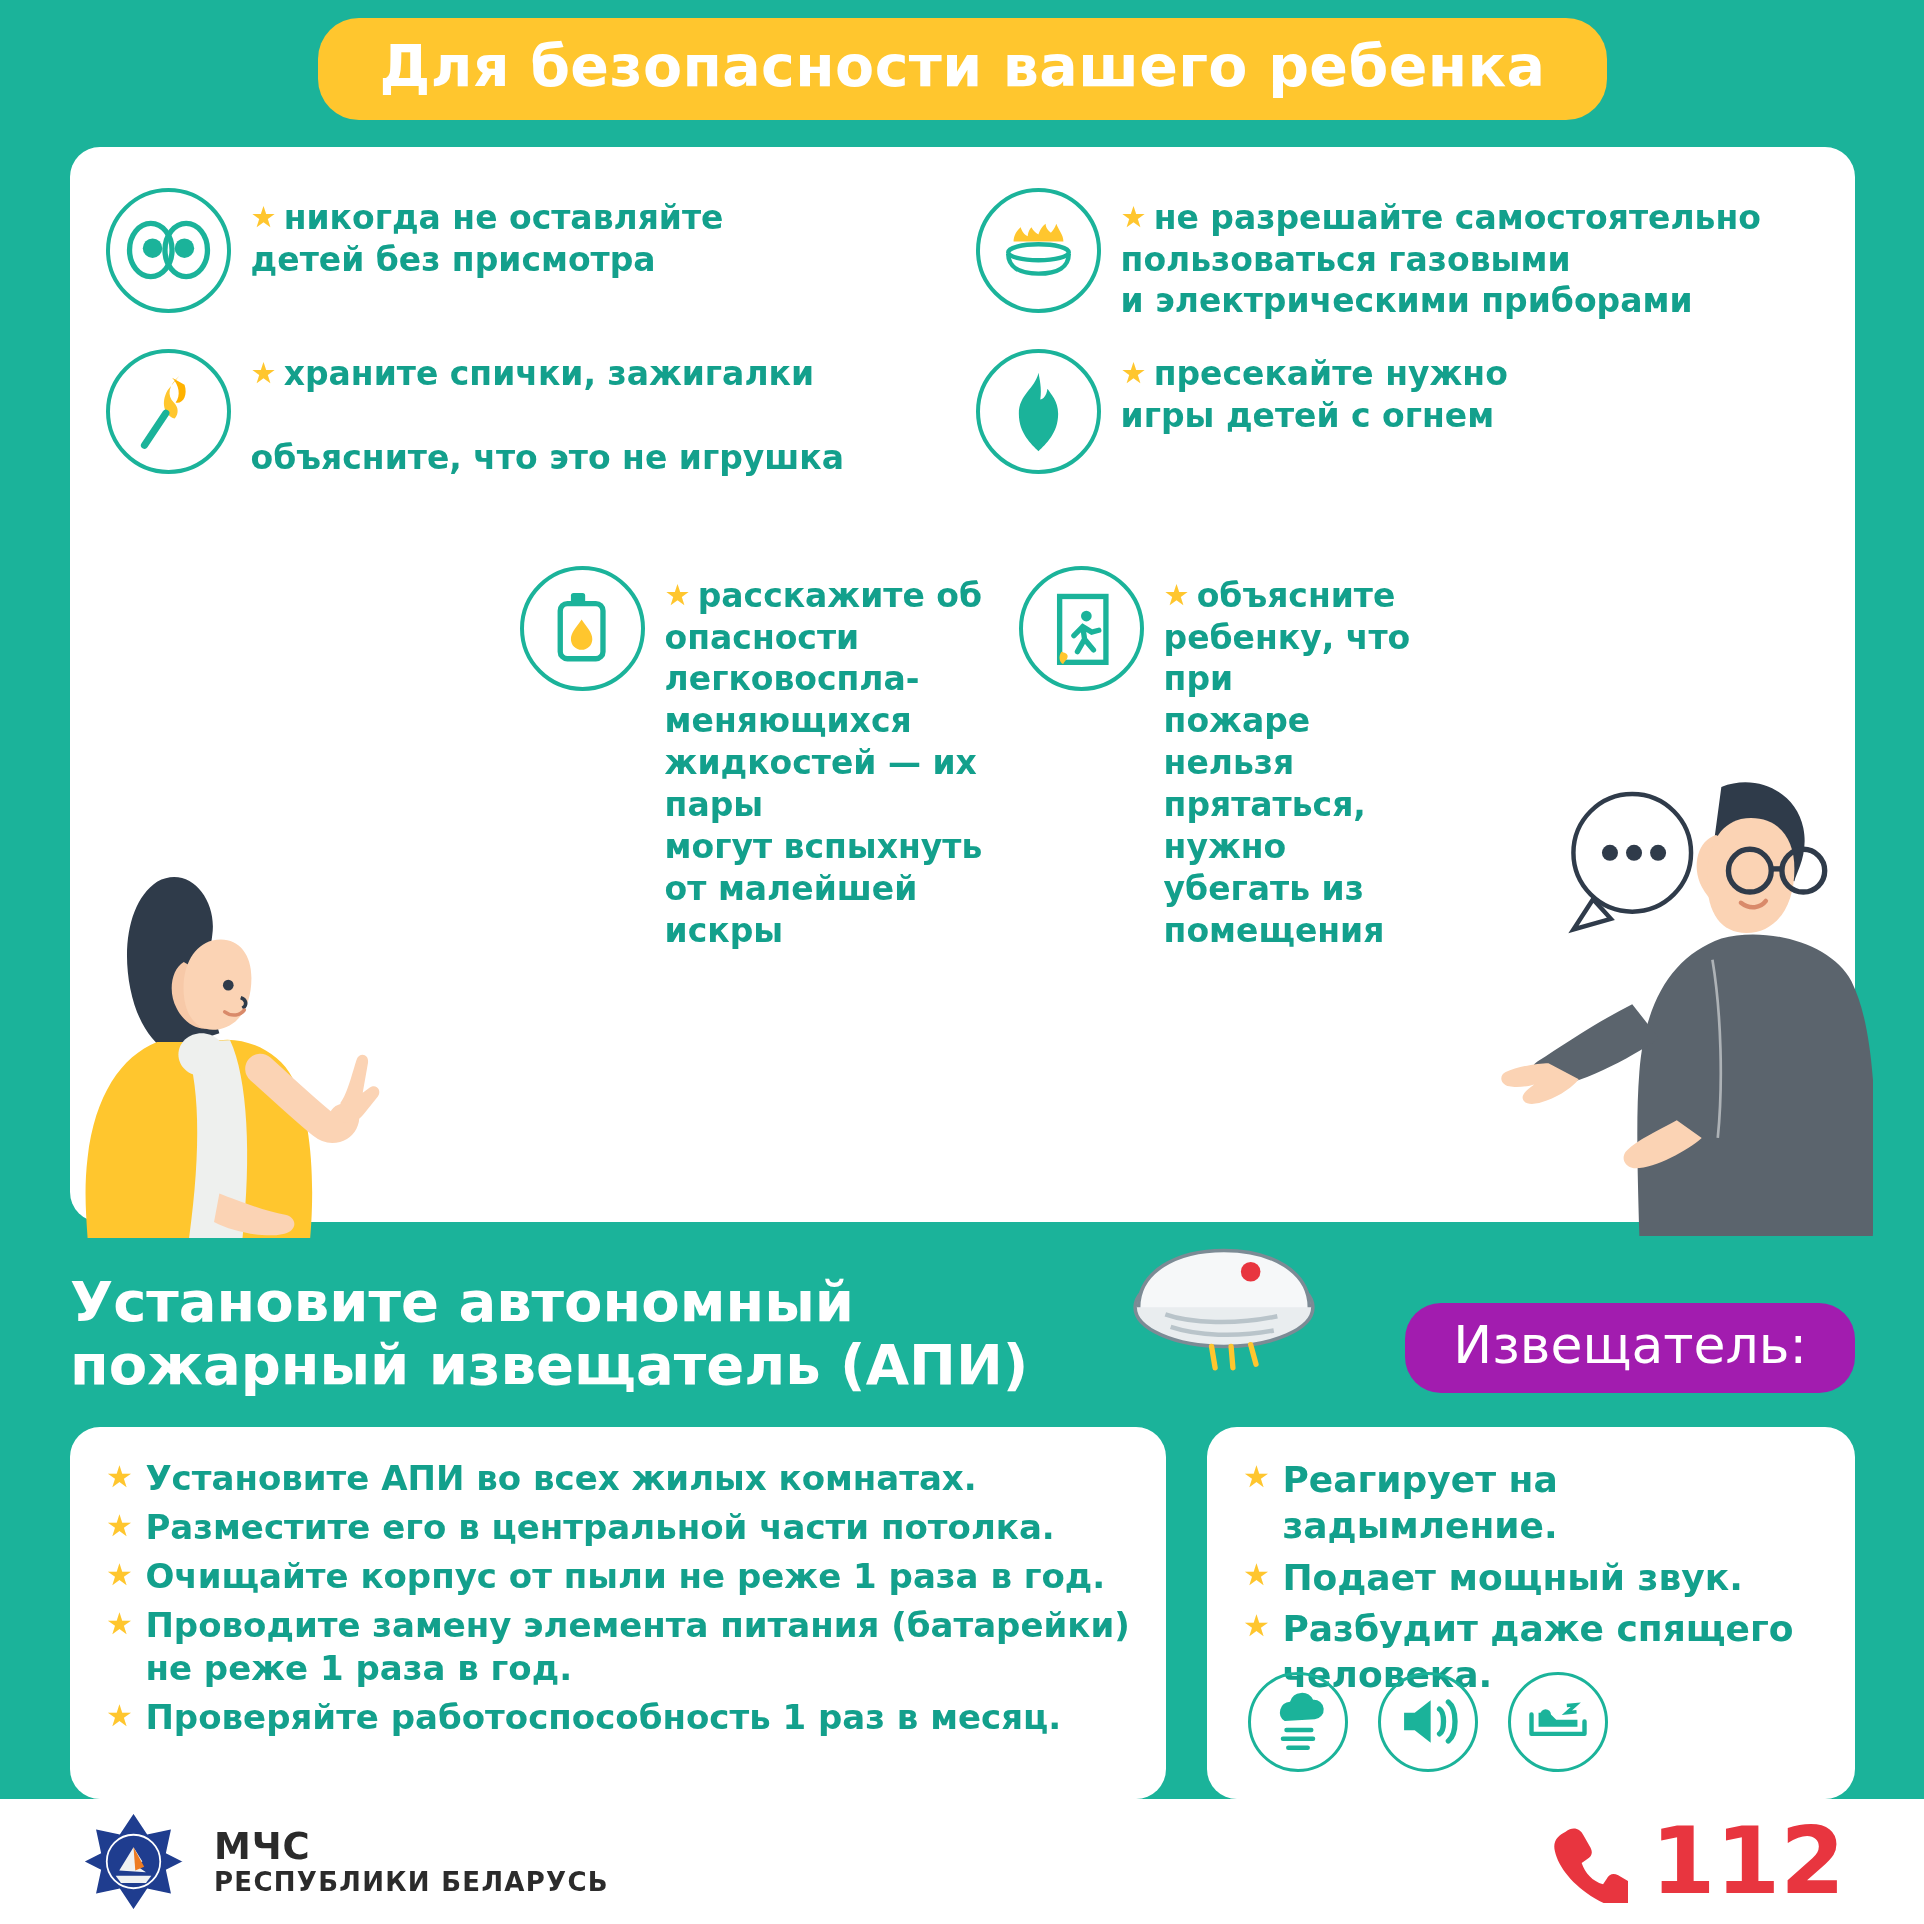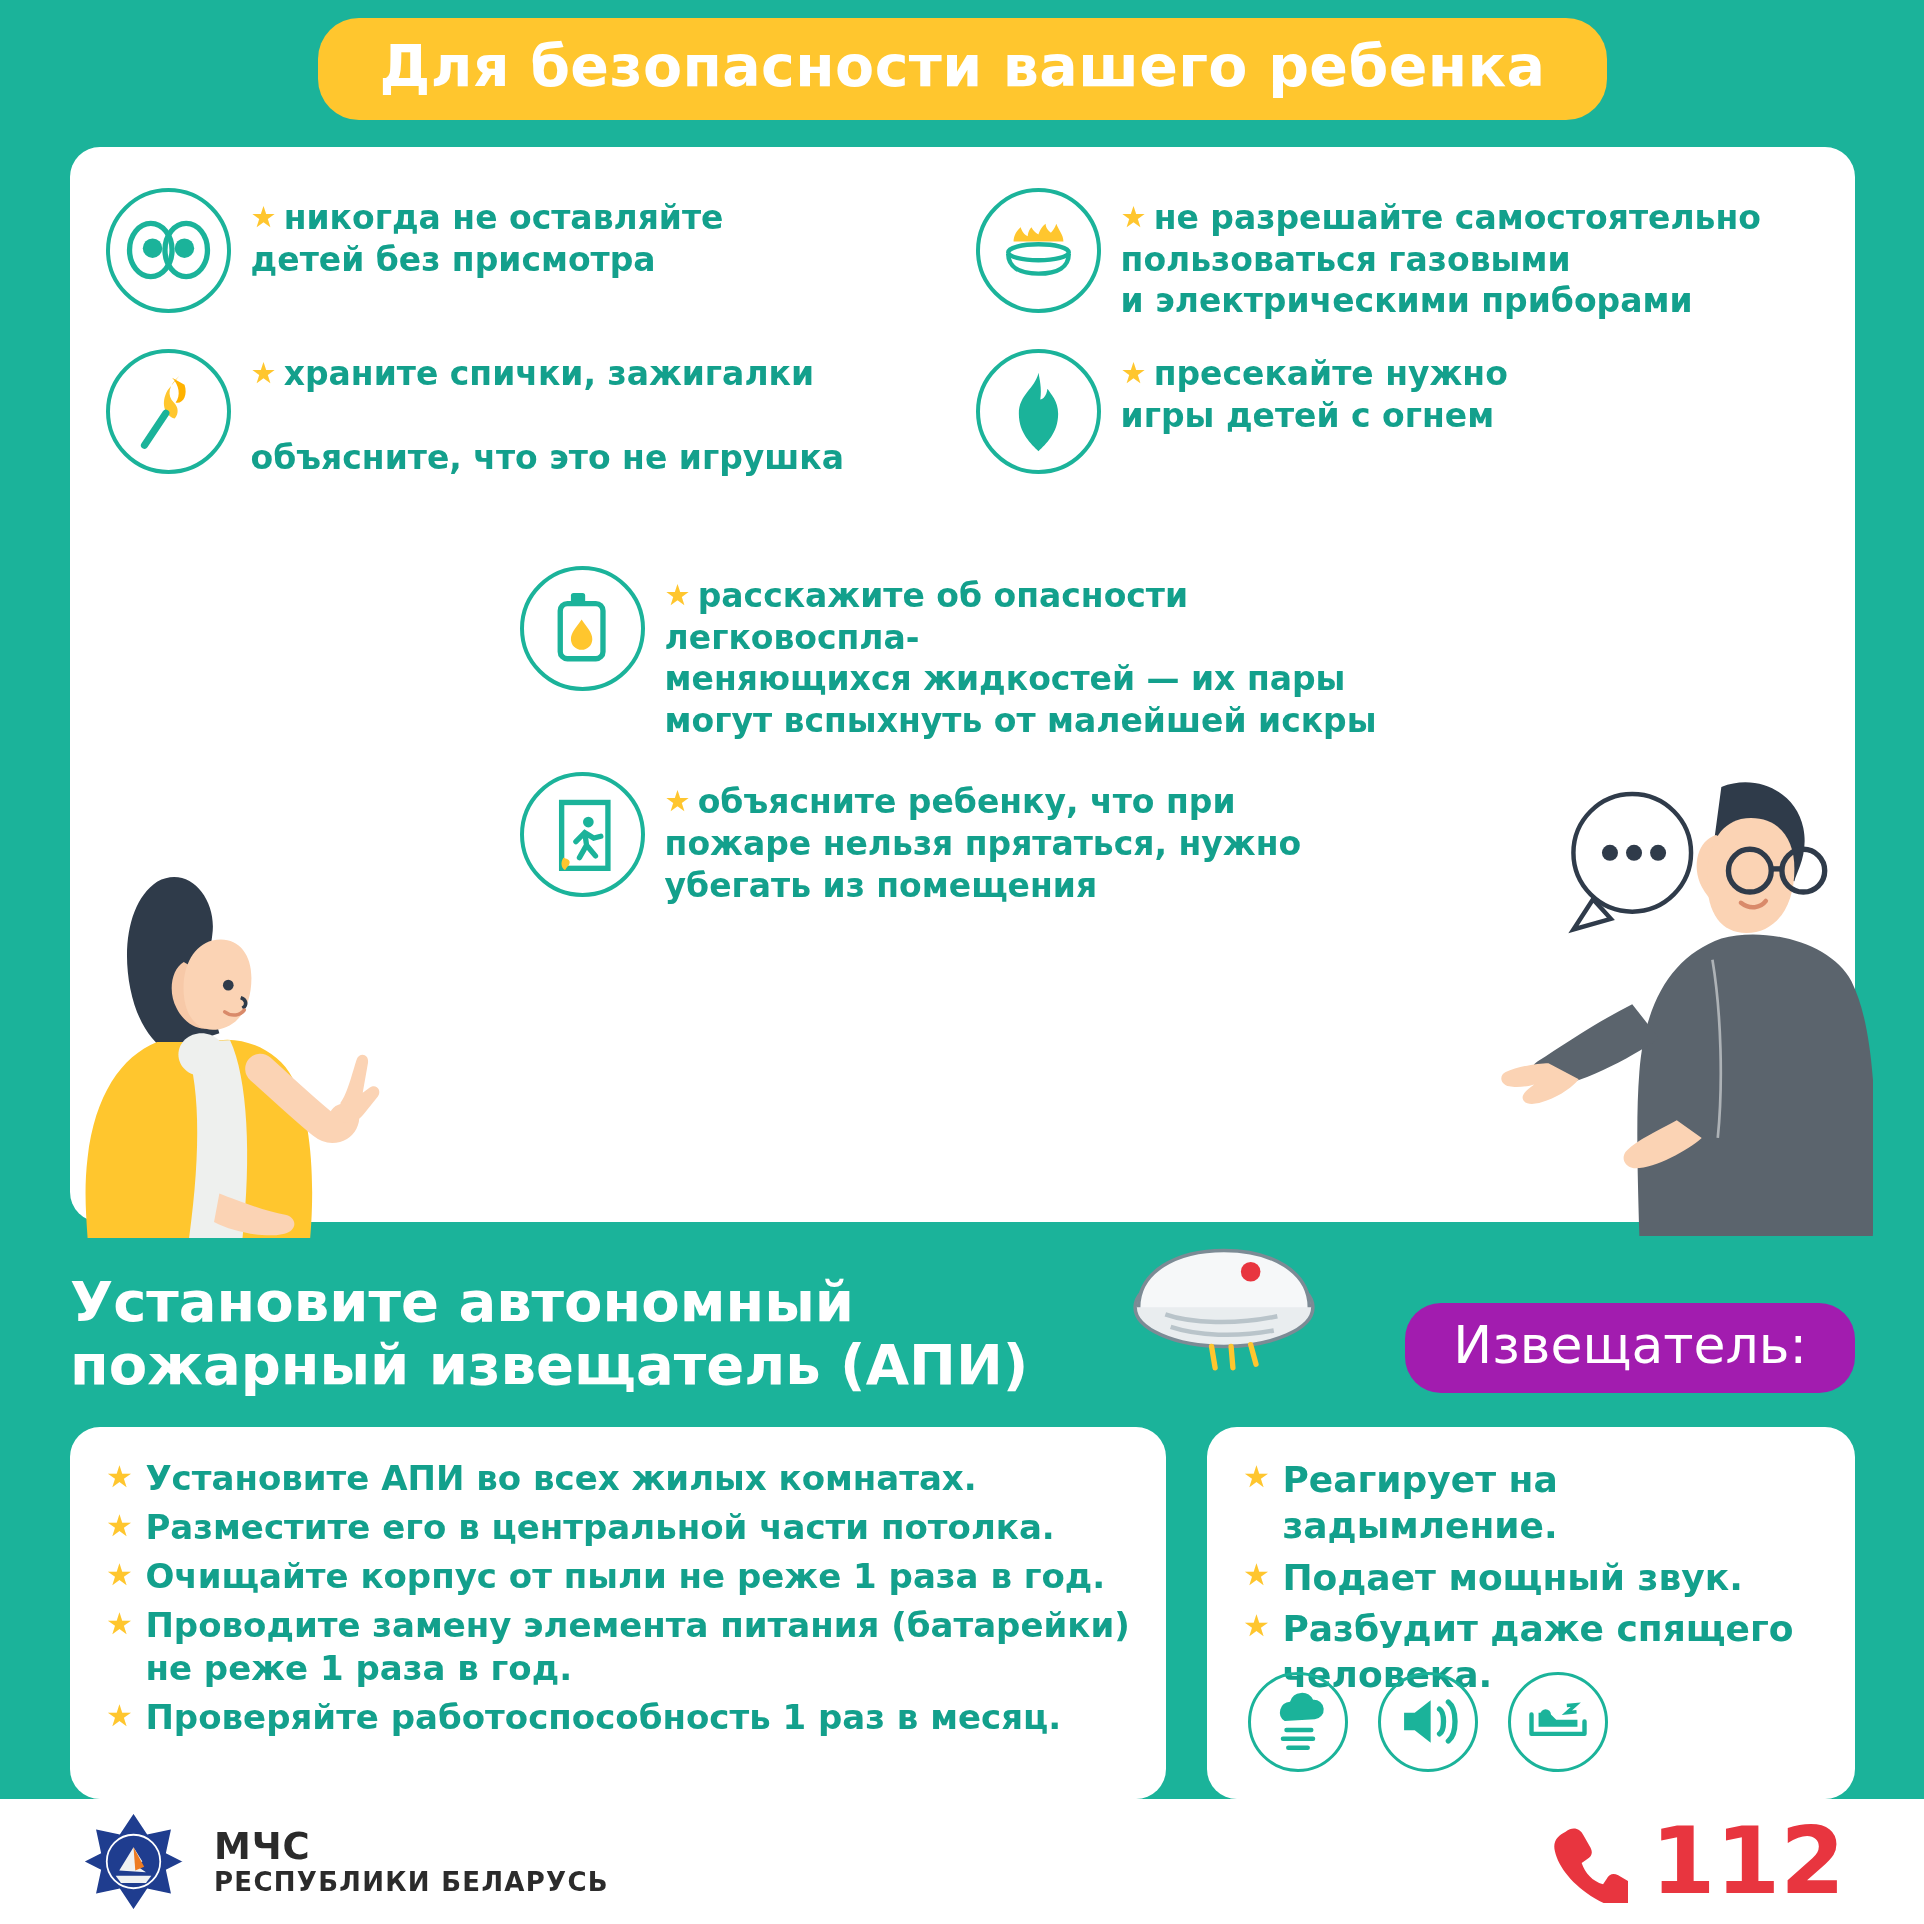--- a/index.html
+++ b/index.html
@@ -70,21 +70,21 @@
     color:#ffc62e;
     font-size:29px;
     margin-right:7.1px;
     vertical-align:1.8px;
   }
   .tip.row2 .tip-text{padding-top:3.6px;}
   
   .center-tips{
     position:absolute;
     top:419px;left:450px;width:891px;
-    display:flex;flex-direction:column;gap:30px;
+    display:flex;flex-direction:row;gap:30px;
   }
   .center-tips .tip-text{font-size:33px;}
   
   .woman{position:absolute;left:-19.6px;bottom:-16px;width:499px;height:463px;}
   .man{position:absolute;right:-18px;bottom:-14.3px;width:535px;height:499px;}
   
   .api-row{
     position:relative;
     margin:19.6px 70px 0 70px;
     display:flex;align-items:flex-end;justify-content:space-between;

